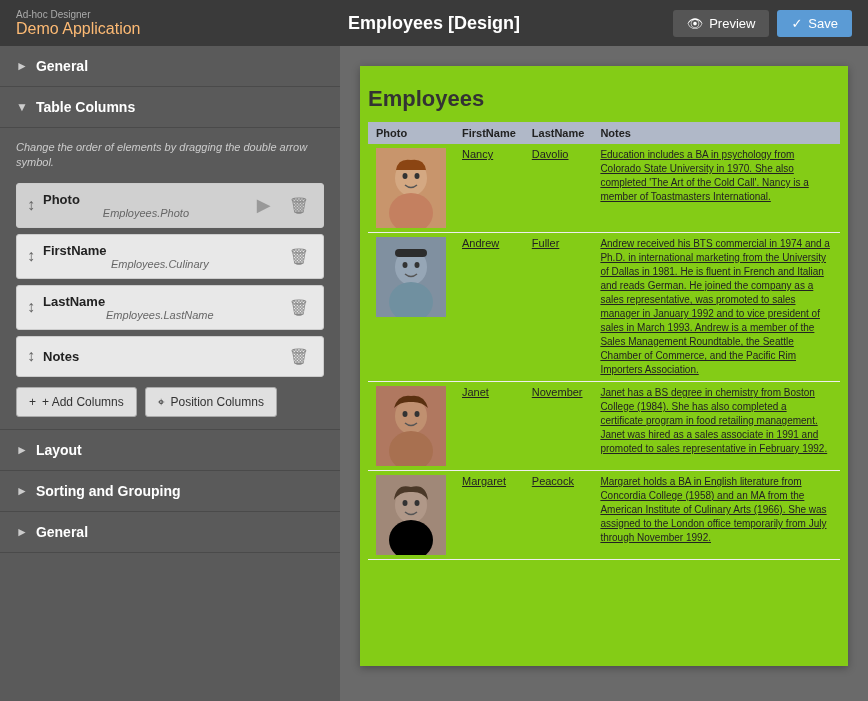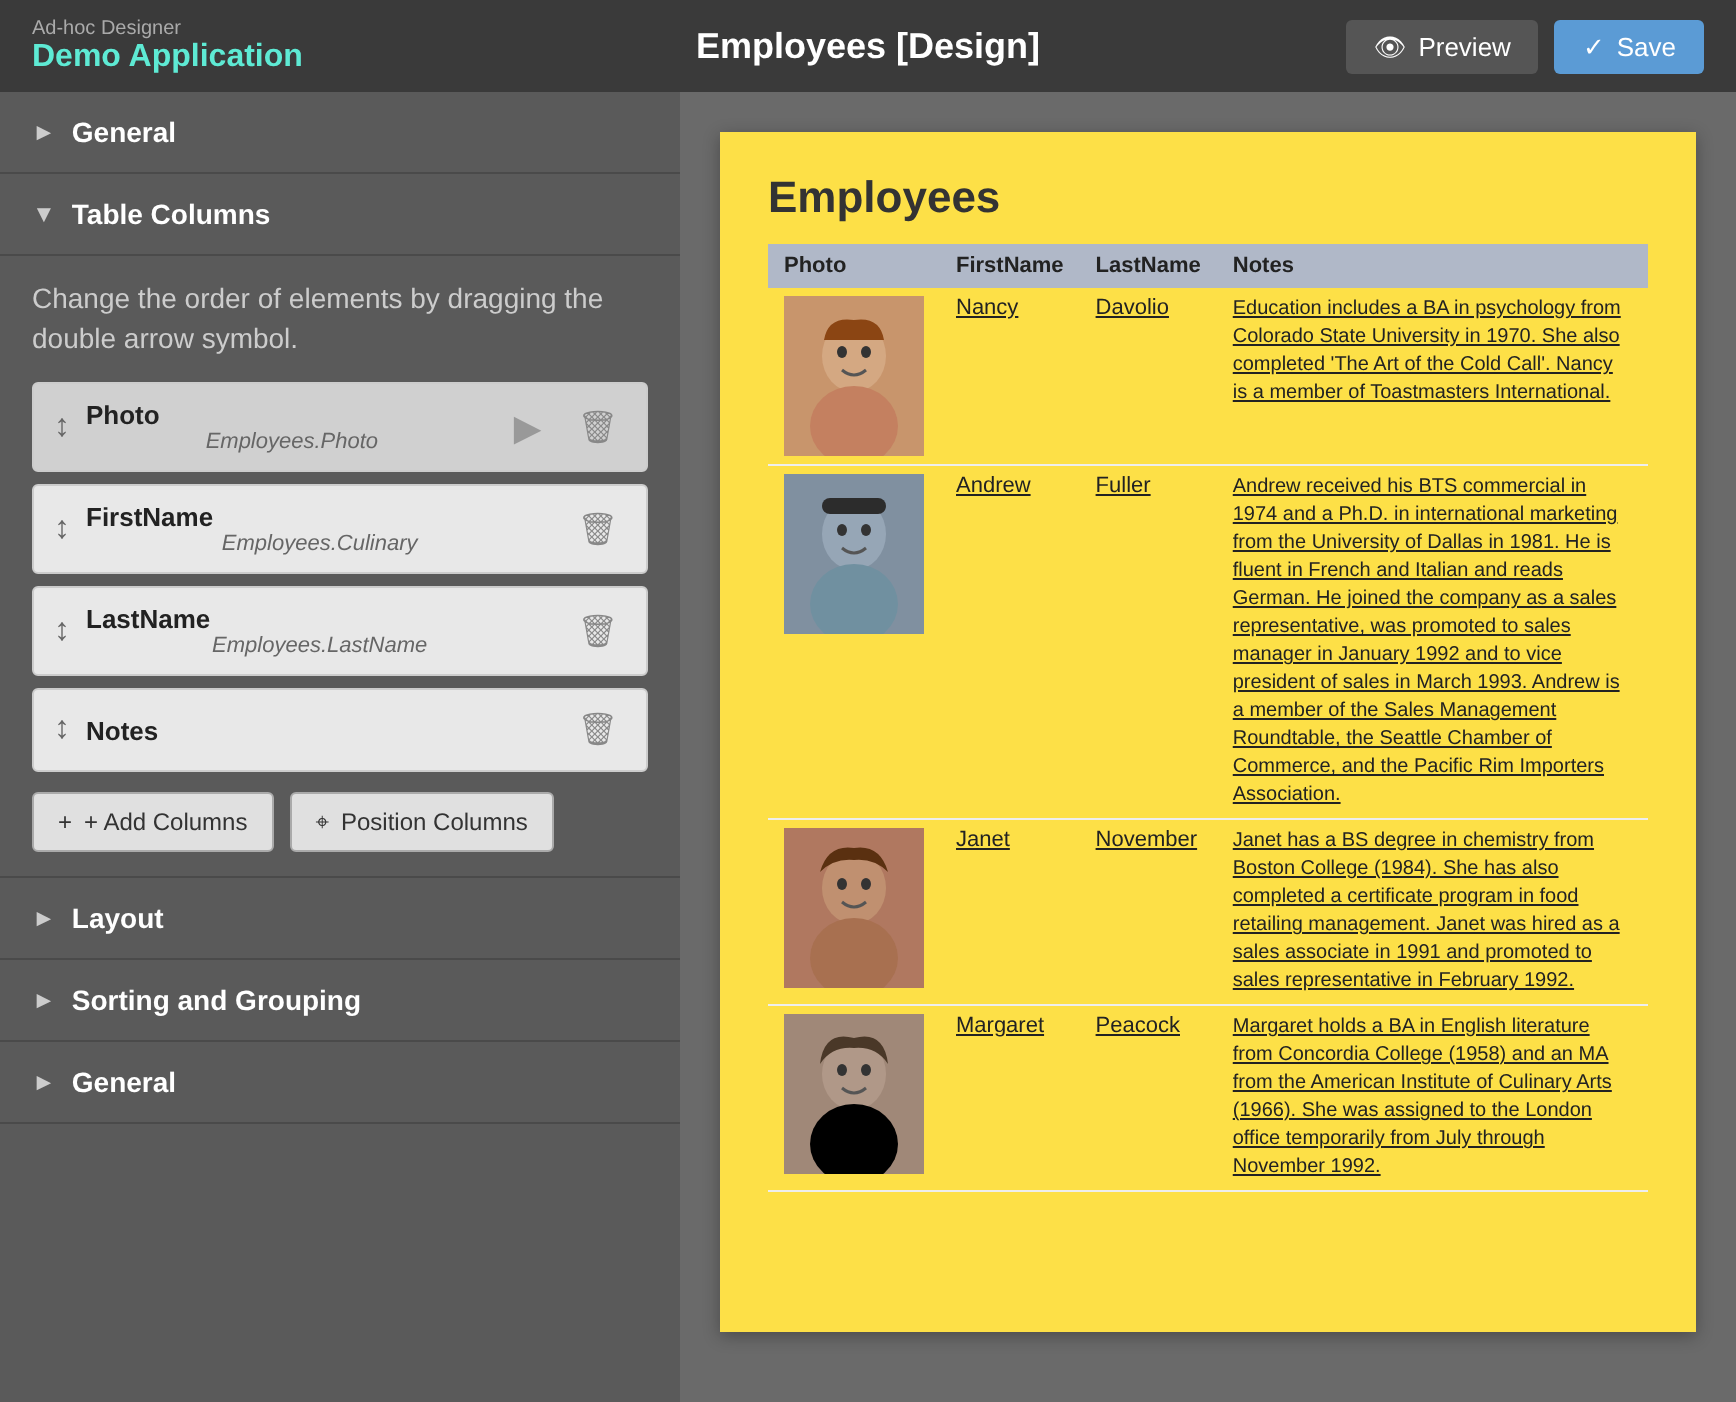--- a/index.html
+++ b/index.html
@@ -10,21 +10,21 @@
       background: #3a3a3a;
       height: 46px;
       display: flex;
       align-items: center;
       justify-content: space-between;
       padding: 16px 16px;
       flex-shrink: 0;
     }
     .app-title-block { display: flex; flex-direction: column; }
     .app-subtitle { color: #aaa; font-size: 10px; }
-    .app-title { color: #5eead4; font-size: 16px; font-weight: bold; }
+    .app-title { color: #fdba74; font-size: 16px; font-weight: normal; }
     .page-title { color: #fff; font-size: 18px; font-weight: bold; position: absolute; left: 50%; transform: translateX(-50%); }
     .top-bar-actions { display: flex; gap: 8px; }
     .btn-preview {
       background: #555;
       color: #fff;
       border: none;
       padding: 6px 14px;
       border-radius: 3px;
       cursor: pointer;
       display: flex; align-items: center; gap: 6px;
@@ -73,21 +73,22 @@
     .chevron-down { transform: rotate(0deg); }
 
     
     .section-body {
       padding: 12px 16px;
       background: #5a5a5a;
       border-bottom: 1px solid #4a4a4a;
     }
     .section-hint {
       color: #ccc;
-      font-size: 14px;
+      font-size: 11px;
+      font-style: italic;
       margin-bottom: 12px;
       line-height: 1.4;
     }
 
     .column-row {
       background: #e8e8e8;
       border: 1px solid #ccc;
       border-radius: 3px;
       margin-bottom: 6px;
       padding: 8px 10px;
@@ -131,22 +132,22 @@
     
     .content-area {
       flex: 1;
       background: #6a6a6a;
       padding: 20px;
       overflow: auto;
     }
 
     
     .report-preview {
-      background: #fde047;
-      padding: 20px 24px;
+      background: #84cc16;
+      padding: 20px 8px;
       min-height: 600px;
       box-shadow: 0 2px 8px rgba(0,0,0,0.3);
     }
 
     .report-title {
       font-size: 22px;
       font-weight: bold;
       color: #333;
       margin-bottom: 10px;
     }

